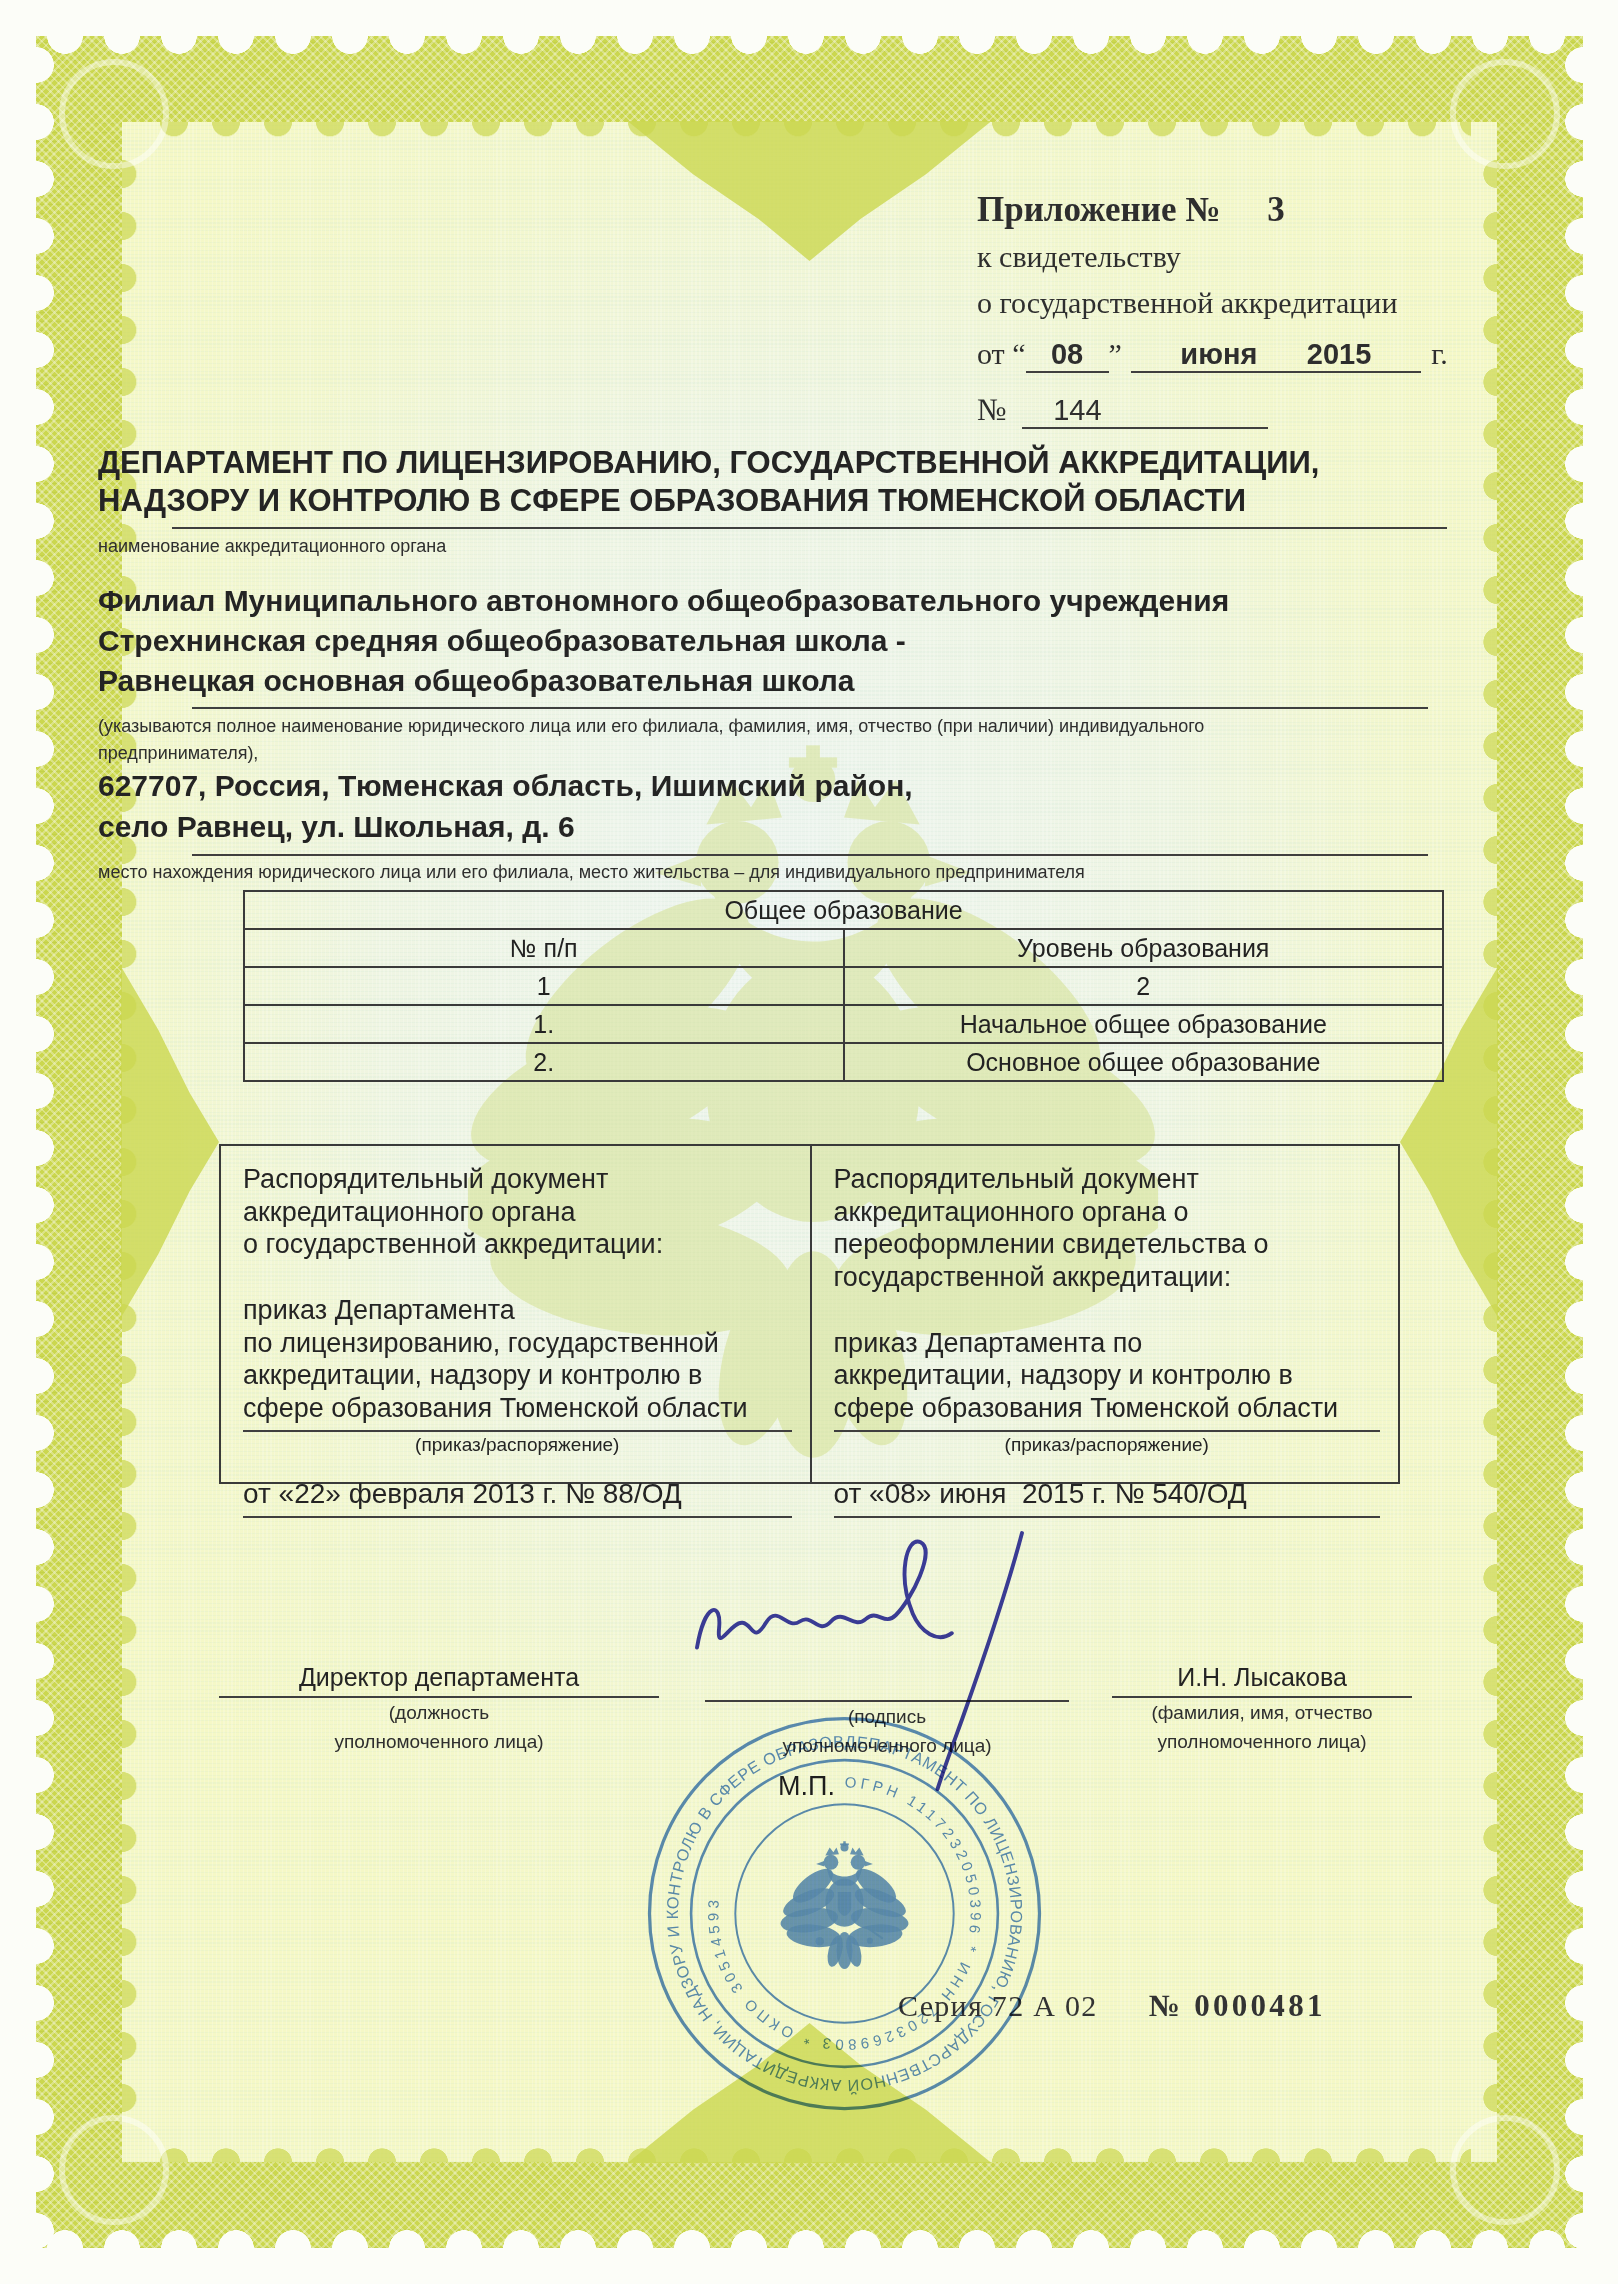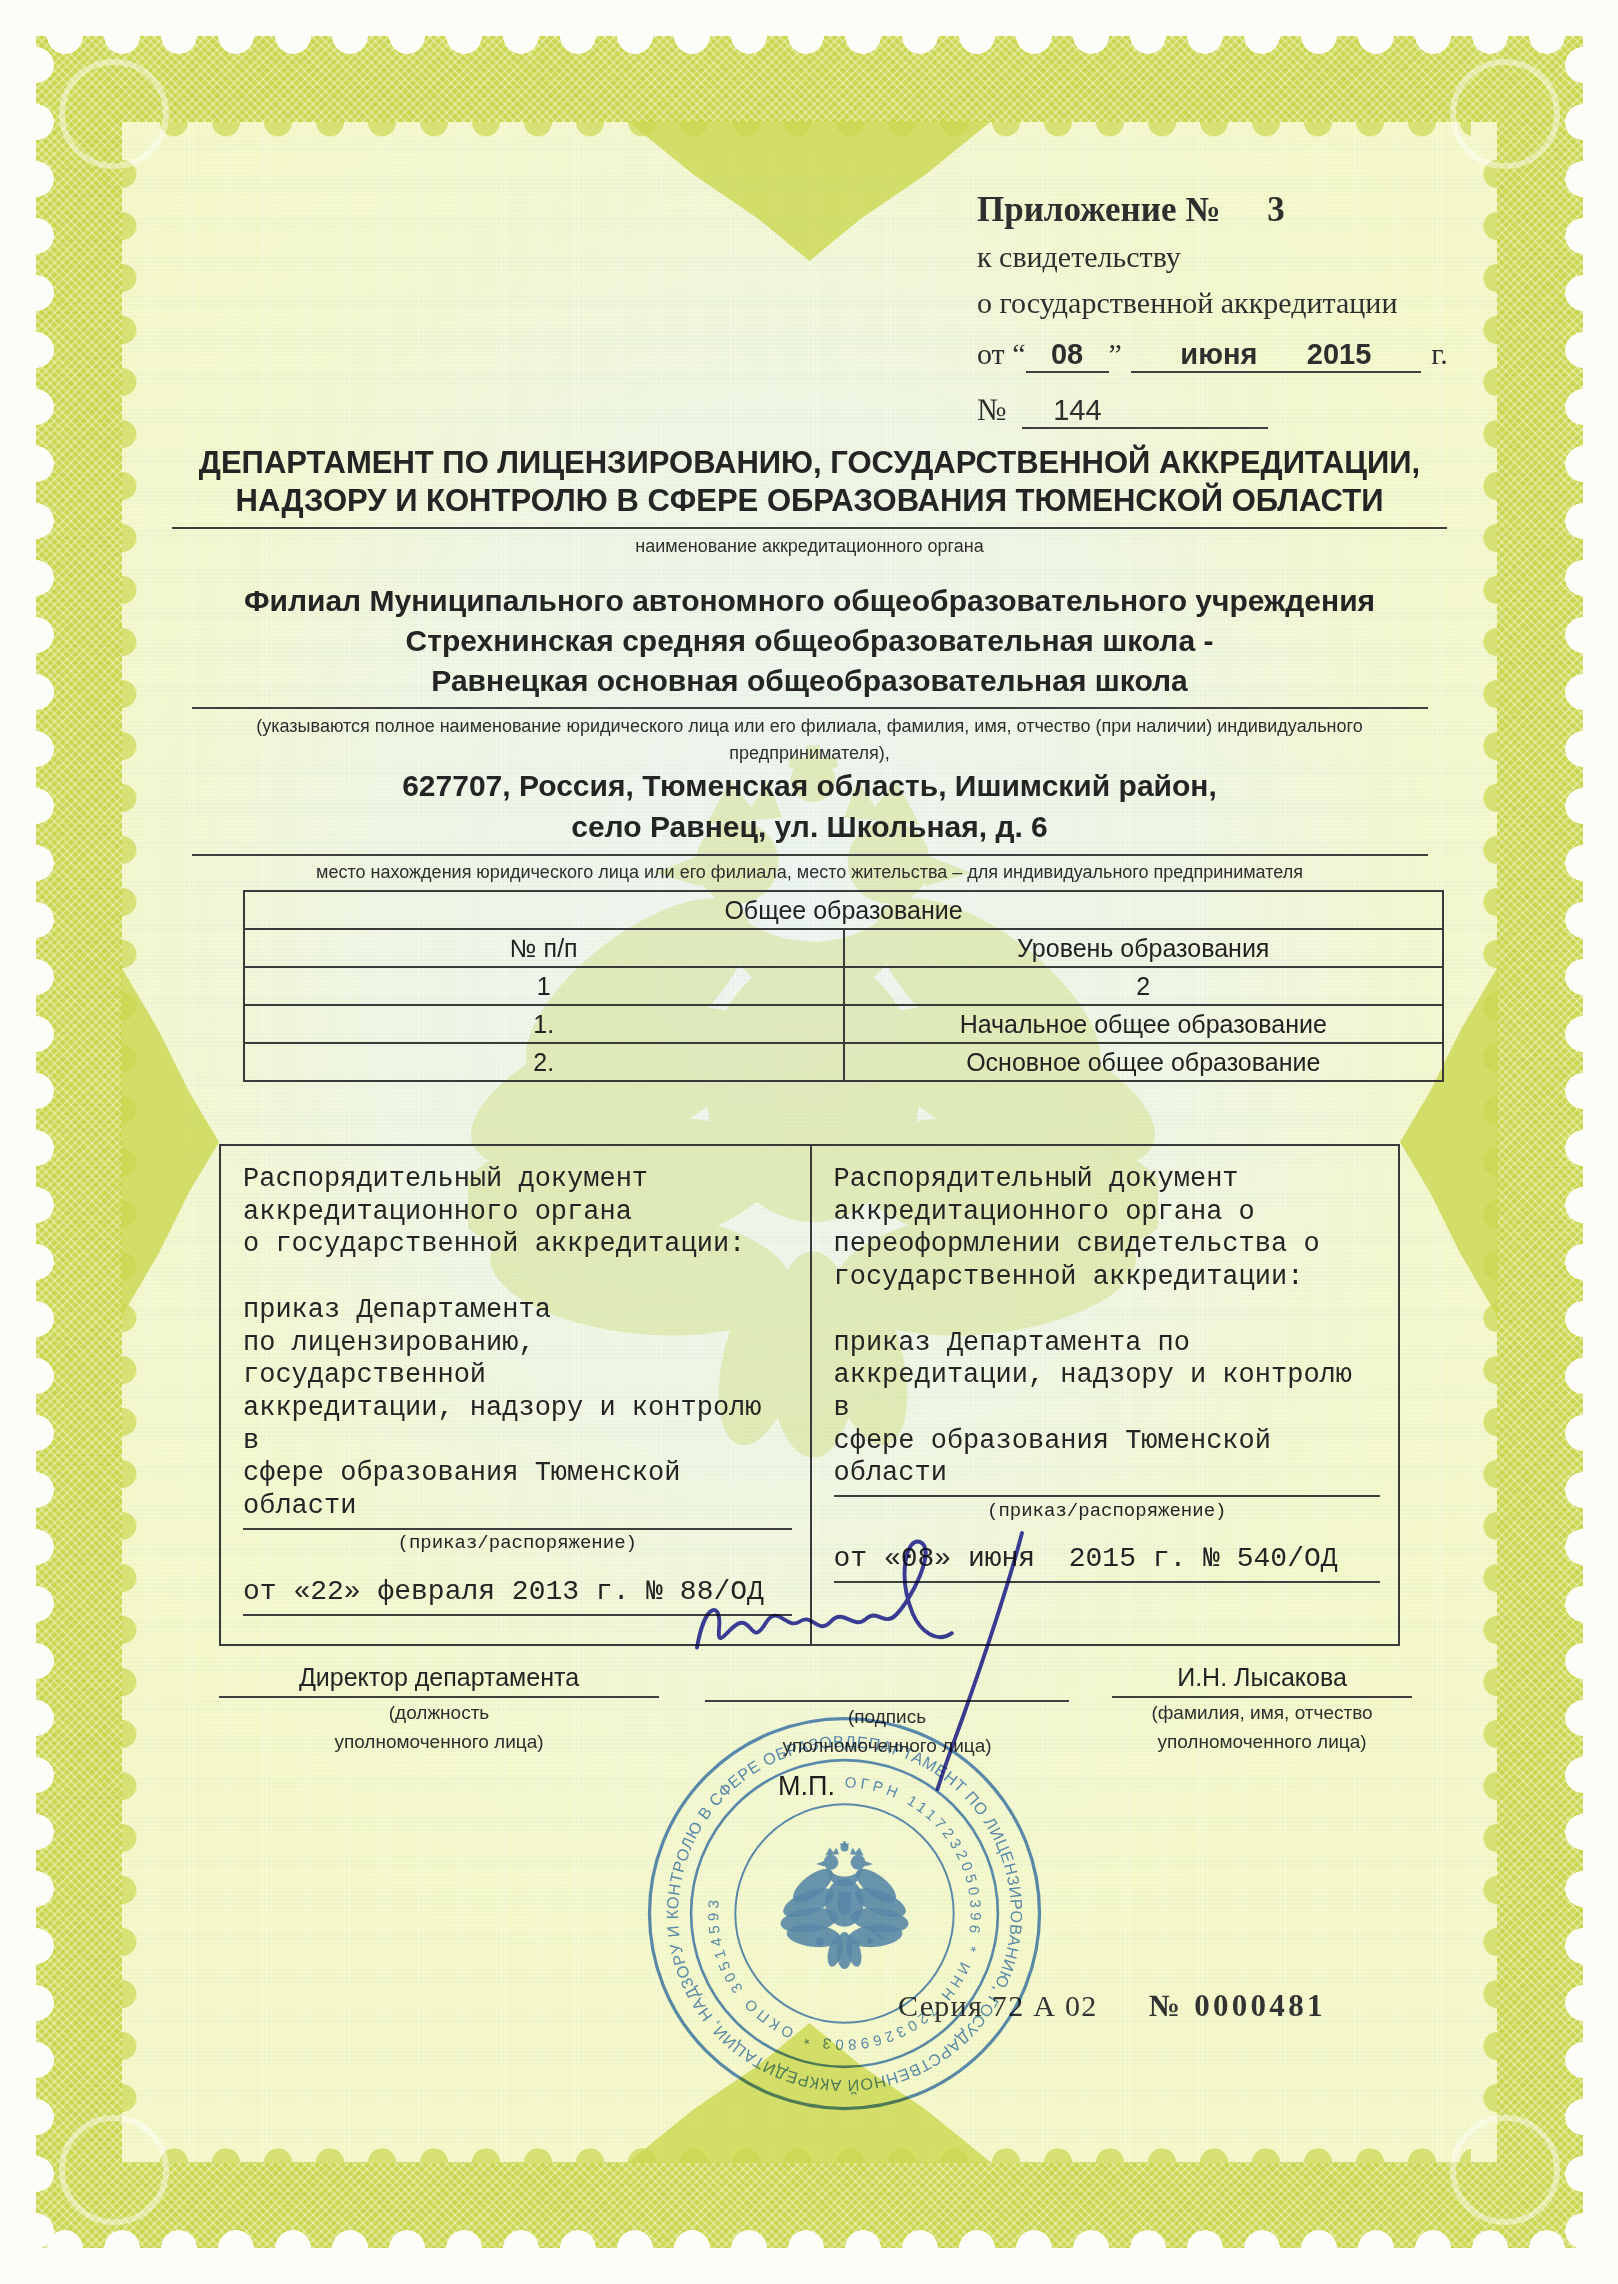--- a/index.html
+++ b/index.html
@@ -72,42 +72,42 @@
   .hdr-title{font-size:35px;font-weight:bold;display:flex;gap:47px;align-items:baseline;}
   .hdr-sub{font-size:30px;margin-top:9px;line-height:1.22;}
   .hdr-date{font-size:30px;margin-top:15.6px;display:flex;align-items:baseline;white-space:pre;}
   .u-cell{border-bottom:2px solid #3f3f3f;}
   .cell-day{width:83px;text-align:center;font-family:"Liberation Sans",sans-serif;font-weight:bold;font-size:29px;}
   .cell-my{width:290px;display:flex;justify-content:space-evenly;font-family:"Liberation Sans",sans-serif;font-weight:bold;font-size:29px;margin-left:9px;}
   .hdr-g{margin-left:10.4px;}
   .hdr-num{font-size:31px;margin-top:19.5px;display:flex;align-items:baseline;}
   .cell-num{width:215px;margin-left:15.6px;padding-left:31px;font-family:"Liberation Sans",sans-serif;font-weight:normal;font-size:29px;}
 
-  .center-block{left:98px;right:98px;text-align:center;}
+  .center-block{left:98px;right:98px;text-align:left;}
   .issuer{top:444px;}
   .issuer-line{font-weight:bold;font-size:31px;line-height:1.22;color:#242424;}
   .issuer-rule{margin:7.8px auto 0;width:1275px;}
   .small-caption{font-size:18px;color:#2e2e2e;margin-top:3.9px;line-height:1.5;}
 
   .org{top:581px;}
   .org-line{font-weight:bold;font-size:30px;line-height:1.33;color:#242424;}
   .org-rule{margin:6.5px auto 0;width:1236px;}
 
   .addr{top:766px;}
   .addr-line{font-weight:bold;font-size:30px;line-height:1.35;color:#242424;}
   .addr-rule{margin:6.5px auto 0;width:1236px;}
 
   .table-wrap{left:209px;top:890px;width:1201px;padding-left:34px;}
   .edu-table{width:100%;border-collapse:collapse;table-layout:fixed;}
   .edu-table td{border:2px solid #3a3a3a;height:34px;font-size:25px;text-align:center;
       vertical-align:middle;color:#222;}
   .col-num{width:134px;}
 
-  .orders{left:219px;top:1144px;width:1181px;height:502px;border:2px solid #3a3a3a;
-      display:flex;box-sizing:border-box;font-family:Liberation Mono, monospace;}
+  .orders{left:219px;top:1144px;width:1181px;height:340px;border:2px solid #3a3a3a;
+      display:flex;box-sizing:border-box;}
   .order{width:50%;box-sizing:border-box;padding:17px 18px 0 22px;font-size:27px;line-height:1.21;color:#242424;}
   .order+.order{border-left:2px solid #3a3a3a;}
   .order .gap{height:33px;}
   .order-rule{border-top:2px solid #3f3f3f;margin-top:5.2px;}
   .order-caption{text-align:center;font-size:19px;margin-top:2.6px;}
   .order-ref{font-size:28px;margin-top:19.5px;border-bottom:2px solid #3f3f3f;
       padding-bottom:5.2px;white-space:pre;}
 
   .sig{left:219px;top:1663px;right:207px;display:flex;}
   .sig-col{text-align:center;}

